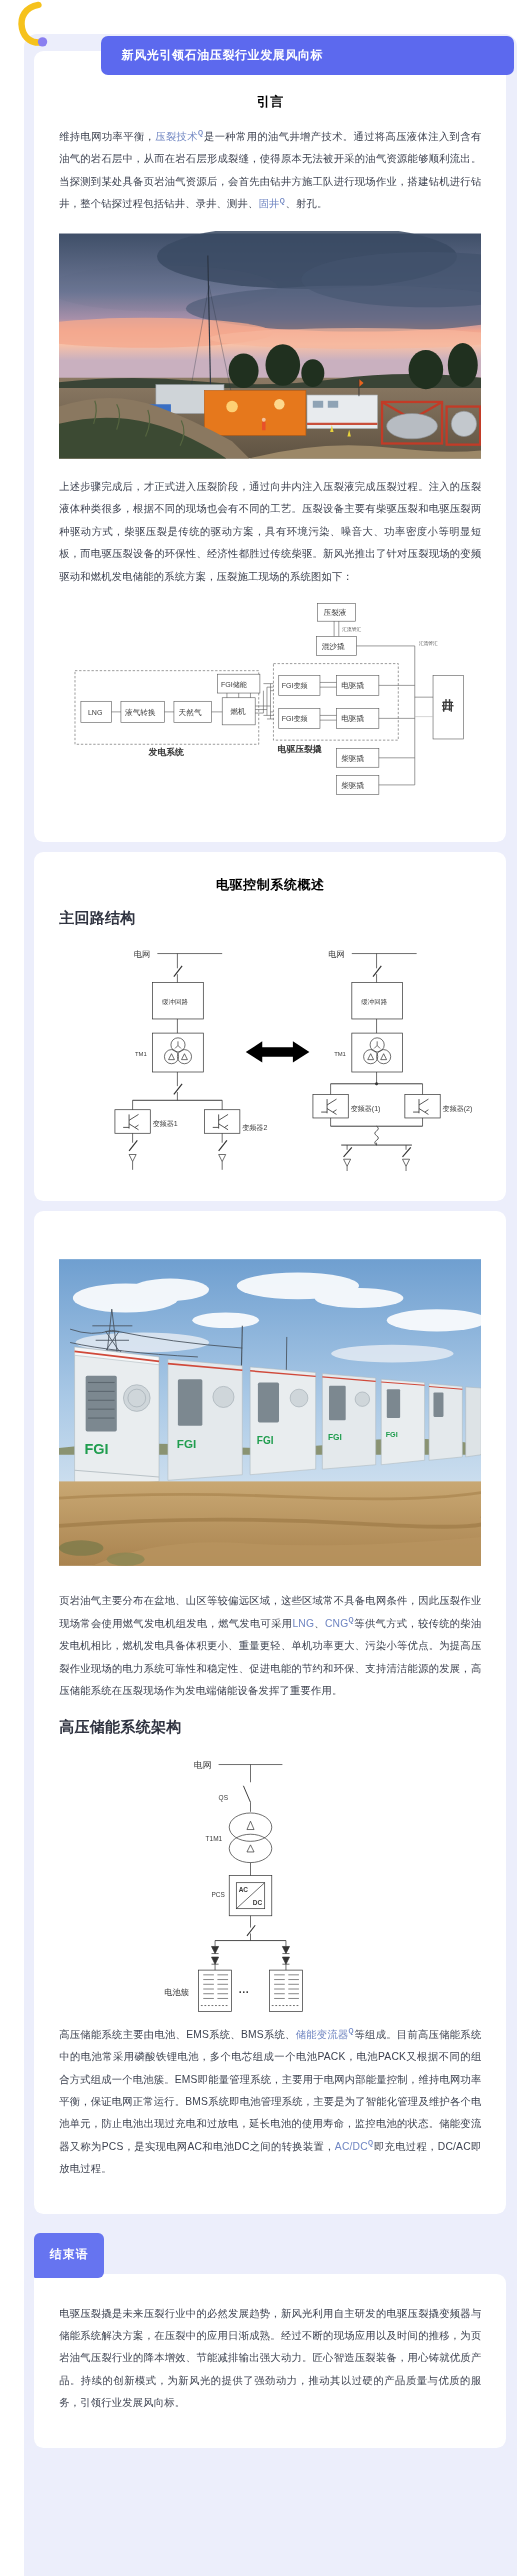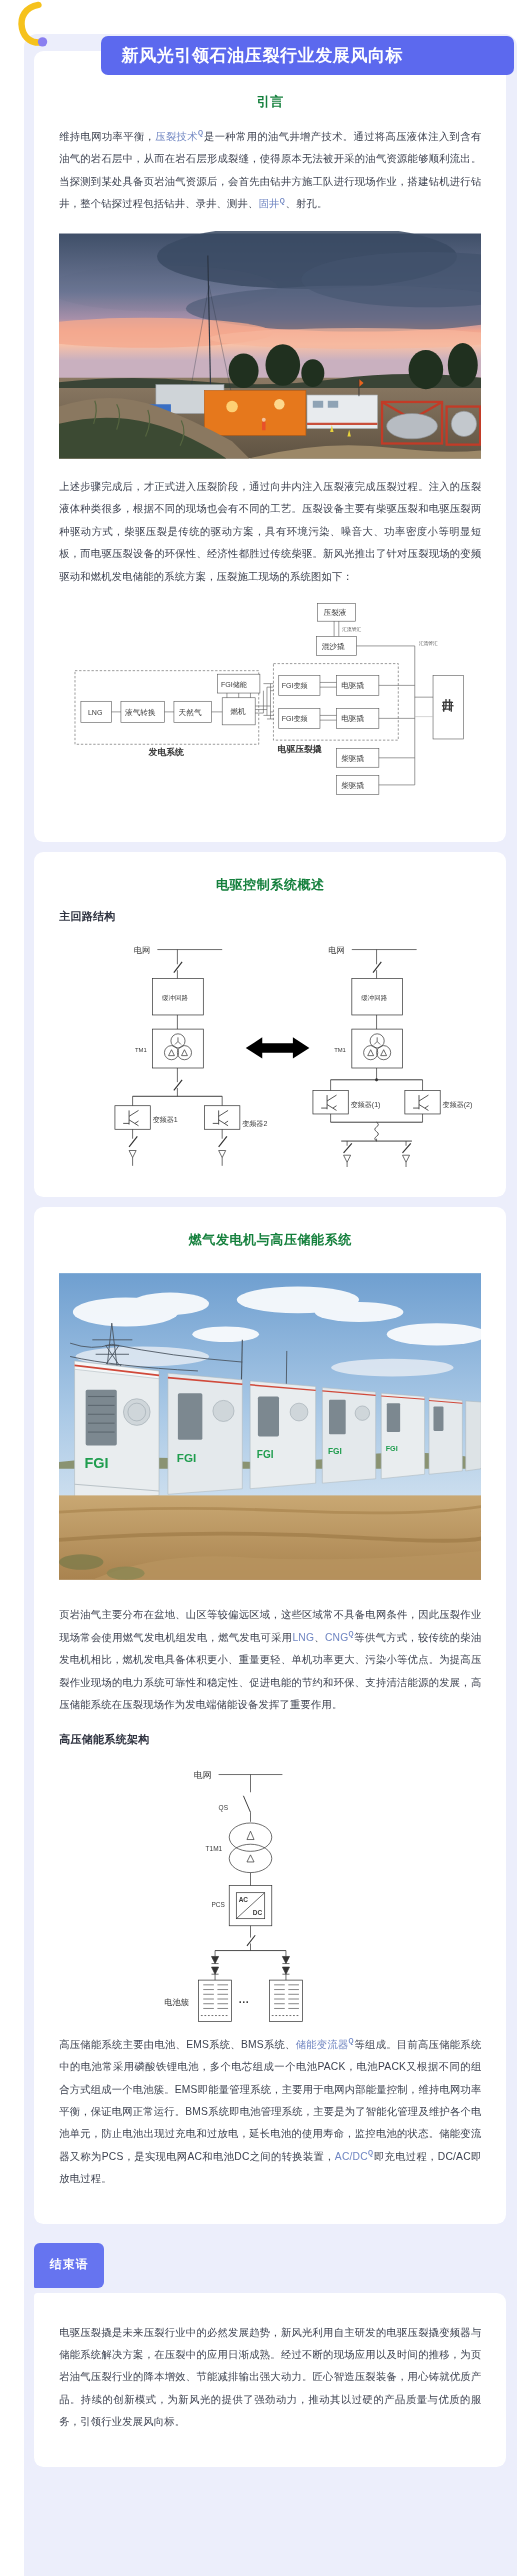--- a/index.html
+++ b/index.html
@@ -11,33 +11,33 @@
   .corner-deco{position:absolute;top:1.2px;left:15.3px;width:41px;height:50px;z-index:3;}
   .page-wrap{
     position:absolute;top:34px;left:23.6px;right:7px;bottom:0;
     background:#eceefb;border-radius:13px 13px 0 0;
     padding:16.5px 4.7px 4.7px 4.7px;box-sizing:border-box;
   }
   .title-badge{
     position:absolute;top:1.8px;left:77px;right:3.5px;height:39px;z-index:2;
     background:#5c69ee;border-radius:7px;display:flex;align-items:center;
     padding-left:21px;box-sizing:border-box;
-    color:#ffffff;font-size:17px;font-weight:bold;letter-spacing:0.6px;
+    color:#ffffff;font-size:12px;font-weight:bold;letter-spacing:0.6px;
   }
   .card{
     position:relative;z-index:1;background:#ffffff;border-radius:9.4px;
     margin:0 5.9px 10.6px 5.9px;padding:23.6px 25px 25px 25px;box-sizing:border-box;
   }
   .card.first{padding-top:42px;}
   h2.sec{
-    margin:0 0 15.3px 0;text-align:center;color:#15803d;
+    margin:0 0 15.3px 0;text-align:center;color:#000000;
     font-size:13px;font-weight:bold;letter-spacing:0.6px;
   }
   h3.sub{
-    margin:15.3px 0 10.6px 0;color:#2f3340;font-size:11px;font-weight:bold;letter-spacing:0.3px;
+    margin:15.3px 0 10.6px 0;color:#2f3340;font-size:15px;font-weight:bold;letter-spacing:0.3px;
   }
   p.body{
     margin:8.3px 0;color:#3d4250;font-size:10.3px;line-height:22.4px;
     text-align:justify;letter-spacing:0.2px;
   }
   p.body .link{color:#7086c2;}
   sup.qmark{
     color:#7086c2;font-size:6.5px;line-height:0;margin:0 0.6px 0 0;
     font-weight:bold;
   }
@@ -45,21 +45,21 @@
   .diagram{display:flex;justify-content:center;margin:11.8px 0 4.7px 0;}
   svg text{font-family:"Liberation Sans","DejaVu Sans",sans-serif;}
   .dgm-label{fill:#3a3a3a;}
   .vtext{writing-mode:vertical-rl;text-orientation:upright;letter-spacing:6px;}
   .conclusion-tab{
     position:relative;z-index:2;display:inline-flex;align-items:center;justify-content:center;
     margin:8.3px 0 -3.5px 5.9px;min-width:70px;height:45px;padding:0 10.6px;box-sizing:border-box;
     background:#6674f0;color:#fff;font-size:11.8px;font-weight:bold;letter-spacing:1.2px;
     border-radius:5.9px 5.9px 5.9px 1.2px;
   }
-  .card.conclusion{margin-top:9px;border-radius:3.5px 9.4px 9.4px 9.4px;padding-top:20px;min-height:142px;}
+  .card.conclusion{margin-top:0;border-radius:3.5px 9.4px 9.4px 9.4px;padding-top:20px;min-height:142px;}
 </style>
 </head>
 <body>
 
 <svg class="corner-deco" viewBox="0 0 70 84">
   <path d="M40,6 C18,10 8,26 12,46 C16,64 30,72 44,70" fill="none" stroke="#f6c21c" stroke-width="11" stroke-linecap="round"></path>
   <circle cx="47" cy="69" r="8" fill="#8a7ff0"></circle>
 </svg>
 
 <div class="page-wrap">
@@ -329,21 +329,20 @@
           <line x1="574" y1="368" x2="588" y2="352" stroke-width="2"></line>
         <polygon points="574,372 586,372 580,384" fill="#fff"></polygon>
           <line x1="580" y1="384" x2="580" y2="392"></line>
       </svg>
     </div>
 
   </section>
 
   
   <section class="card">
-    <h2 class="sec">燃气发电机与高压储能系统</h2>
 
     <div class="figure">
       <svg width="448" height="325" viewBox="0 0 760 552">
         <defs>
           <linearGradient id="sky2" x1="0" y1="0" x2="0" y2="1">
             <stop offset="0" stop-color="#6f9fd0"></stop>
             <stop offset="0.6" stop-color="#aac9e6"></stop>
             <stop offset="1" stop-color="#cfe0ef"></stop>
           </linearGradient>
           <linearGradient id="gnd2" x1="0" y1="0" x2="0" y2="1">

